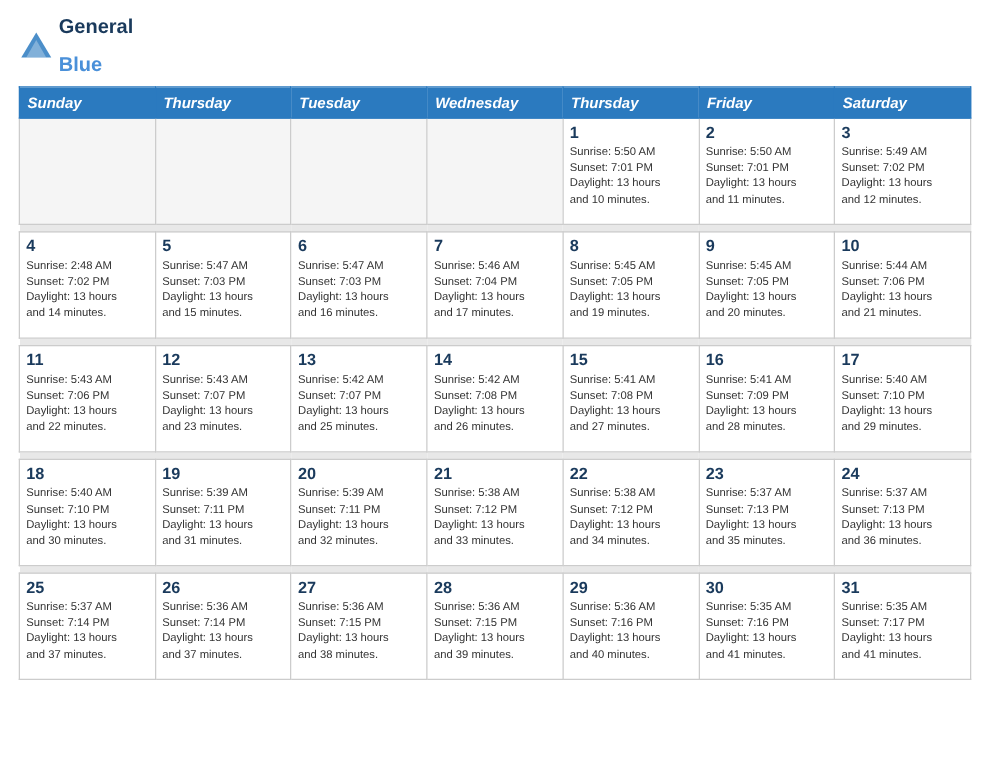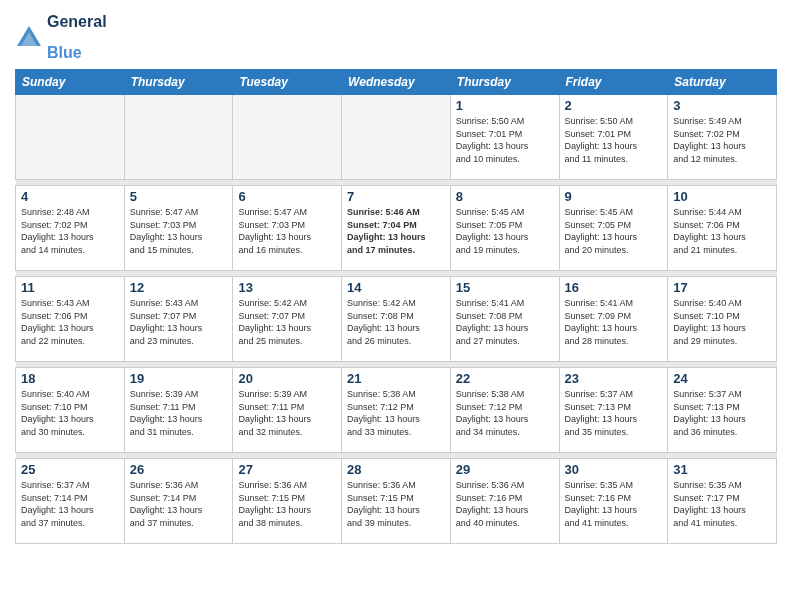--- a/index.html
+++ b/index.html
@@ -188,21 +188,21 @@
           </td>
           <td>
             <div class="day-num">6</div>
             <div class="day-info" style="white-space: pre-line;">Sunrise: 5:47 AM
 Sunset: 7:03 PM
 Daylight: 13 hours
 and 16 minutes.</div>
           </td>
           <td>
             <div class="day-num">7</div>
-            <div class="day-info" style="white-space: pre-line; font-weight: bold;">Sunrise: 5:46 AM
+            <div class="day-info" style="white-space: pre-line;">Sunrise: 5:46 AM
 Sunset: 7:04 PM
 Daylight: 13 hours
 and 17 minutes.</div>
           </td>
           <td>
             <div class="day-num">8</div>
             <div class="day-info" style="white-space: pre-line;">Sunrise: 5:45 AM
 Sunset: 7:05 PM
 Daylight: 13 hours
 and 19 minutes.</div>

